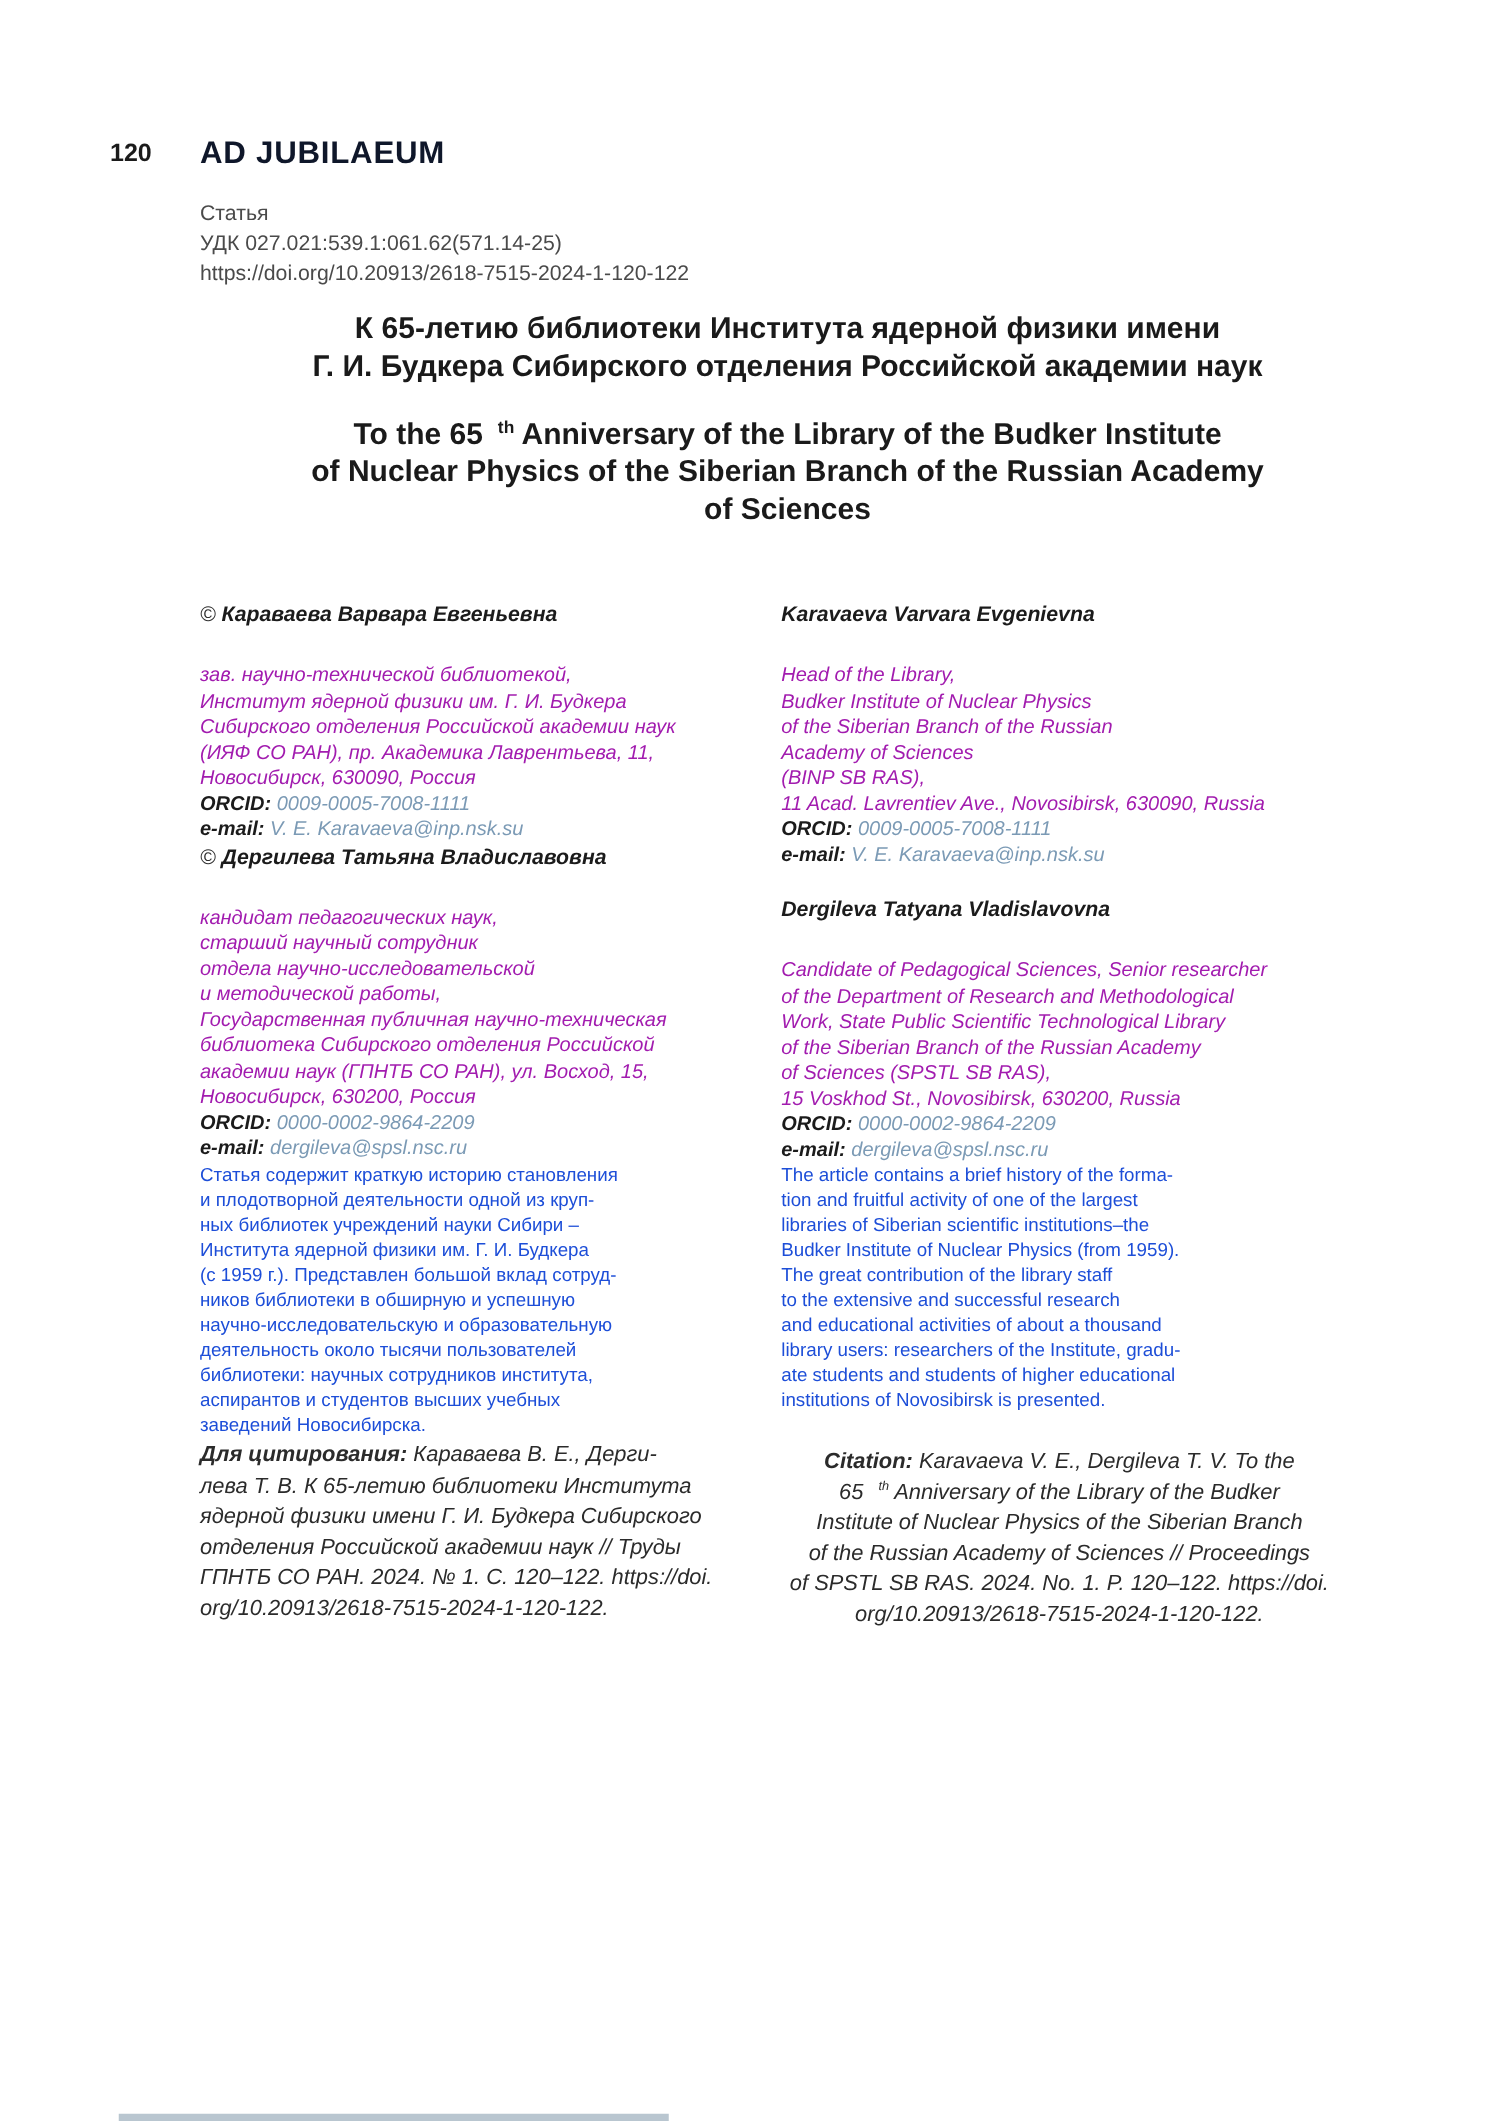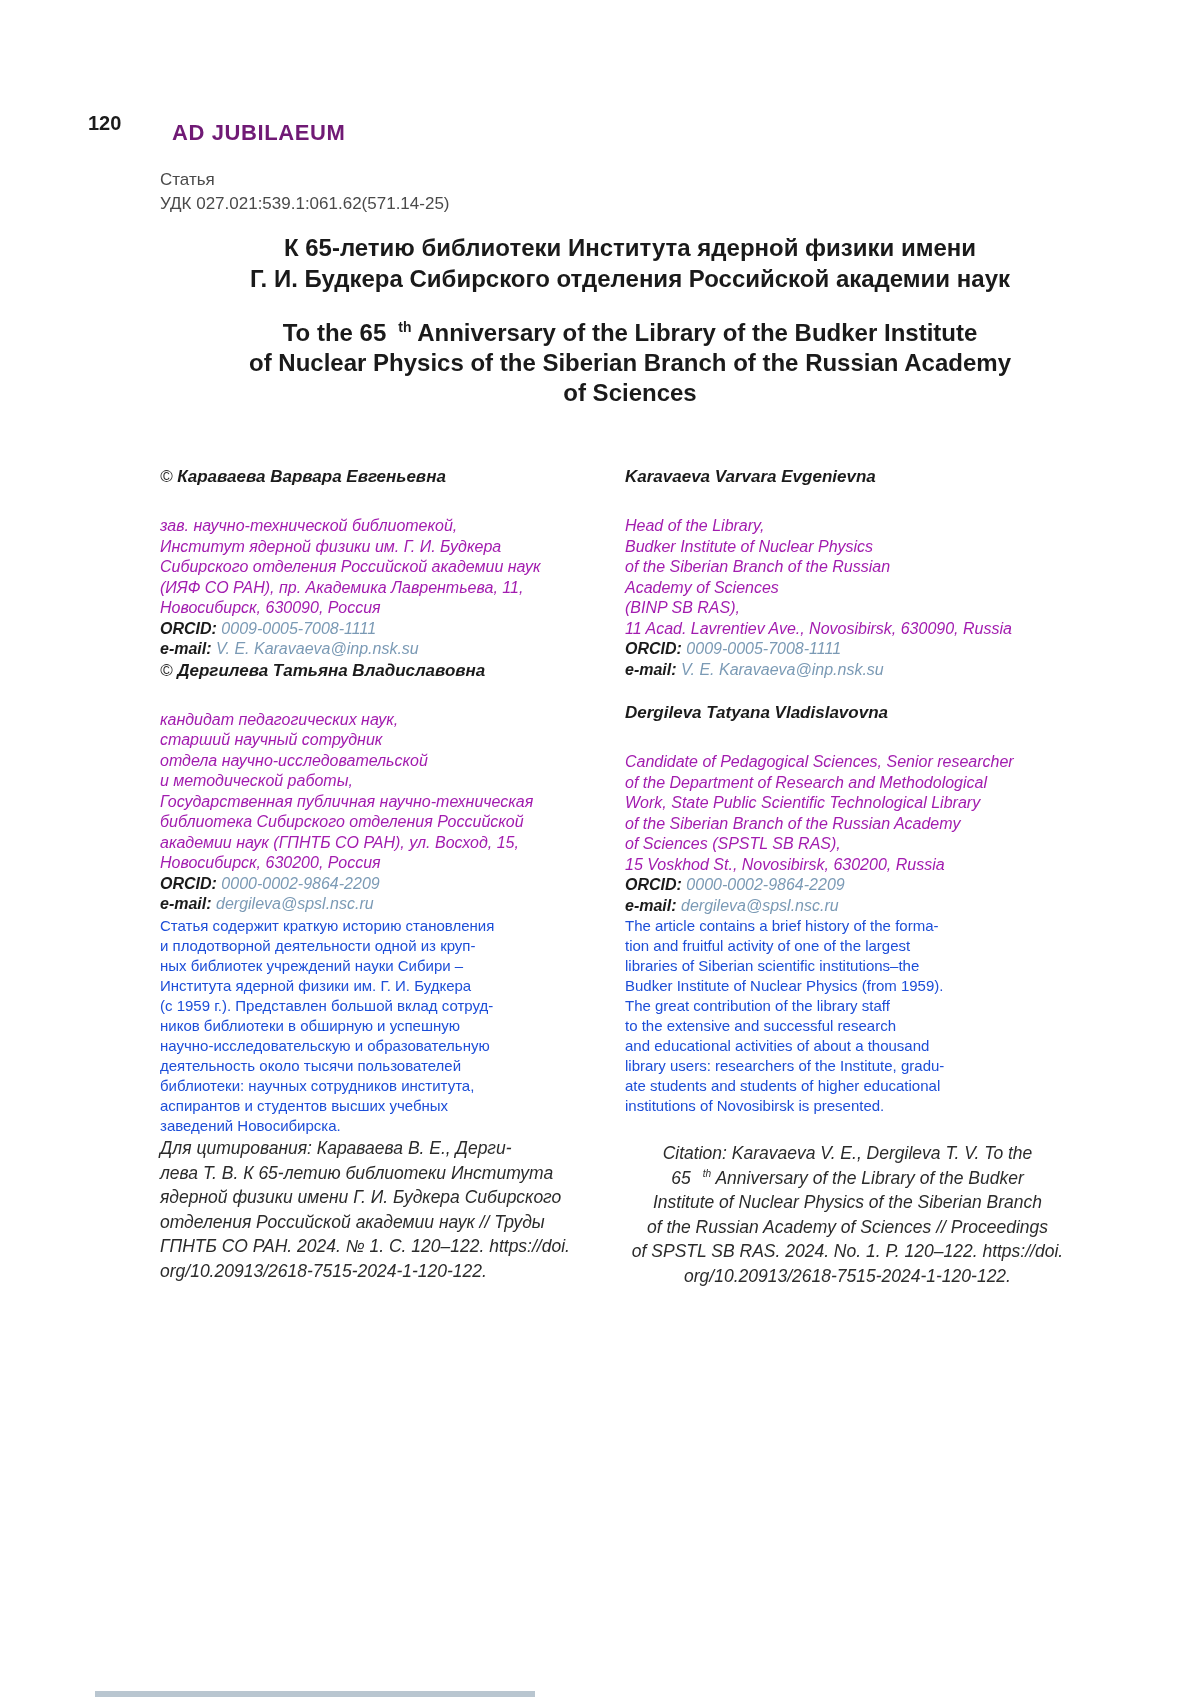--- a/index.html
+++ b/index.html
@@ -7,22 +7,22 @@
     width:1200px;height:1697px;position:relative;background:#ffffff;
     font-family:"Liberation Sans","DejaVu Sans",sans-serif;color:#2e2e2e;
     overflow:hidden;
   }
   .page-number{
     position:absolute;left:88px;top:112px;
     font-size:20px;font-weight:bold;color:#1b1b1b;
   }
   .content{margin-left:160px;width:940px;}
   .section-title{
-    margin:12px;padding-top:108px;
-    font-size:22px;font-weight:800;letter-spacing:0.6px;color:#701a75;
+    margin:0;padding-top:108px;
+    font-size:25px;font-weight:800;letter-spacing:0.6px;color:#0f172a;
   }
   .meta-block{margin-top:22px;font-size:17px;line-height:24px;color:#4a4a4a;}
   .title-ru{
     margin-top:16px;text-align:center;
     font-size:24px;line-height:31px;font-weight:bold;color:#1a1a1a;
     white-space:pre-line;
   }
   .title-en{
     margin-top:24px;text-align:center;
     font-size:24px;line-height:30px;font-weight:bold;color:#1a1a1a;
@@ -39,38 +39,39 @@
   .author-name .copyright{font-weight:normal;color:#2e2e2e;}
   .aff{font-style:italic;font-size:16px;line-height:20.5px;white-space:pre-line;color:#a21caf;margin-top:28px;}
   .idline{font-style:italic;font-size:16px;line-height:20.5px;}
   .idline .lbl{font-weight:bold;color:#1b1b1b;}
   .link{color:#7b9ab5;text-decoration:none;font-style:italic;cursor:pointer;}
   .author.gap{margin-top:22px;}
   .abstract{
     font-size:15px;line-height:20px;white-space:pre-line;color:#1d4ed8;
   }
   .citation{margin:0;font-style:italic;font-size:17.5px;line-height:24.5px;white-space:pre-line;color:#2b2b2b;}
-  .cit-label{font-weight:normal;margin-top:24px;}
+  .cit-label{font-weight:bold;margin-top:24px;}
   .citation.en{margin-top:25px;text-align:center;}
   .footer-strip{
     position:absolute;left:95px;bottom:0;width:440px;height:6px;
   }
 </style>
 </head>
 <body>
 
 <span class="page-number">120</span>
 
 <div class="content">
 
   <h1 class="section-title">AD JUBILAEUM</h1>
 
   <div class="meta-block">
     <div>Статья</div>
     <div>УДК 027.021:539.1:061.62(571.14-25)</div>
+    <div>https://doi.org/10.20913/2618-7515-2024-1-120-122</div>
   </div>
 
   <div class="title-ru">К 65-летию библиотеки Института ядерной физики имени
 Г. И. Будкера Сибирского отделения Российской академии наук</div>
 
   <div class="title-en">
     <span><span>To the 65</span><sup>th</sup><span> Anniversary of the Library of the Budker Institute</span></span>
     <span class="rest">of Nuclear Physics of the Siberian Branch of the Russian Academy
 of Sciences</span>
   </div>

